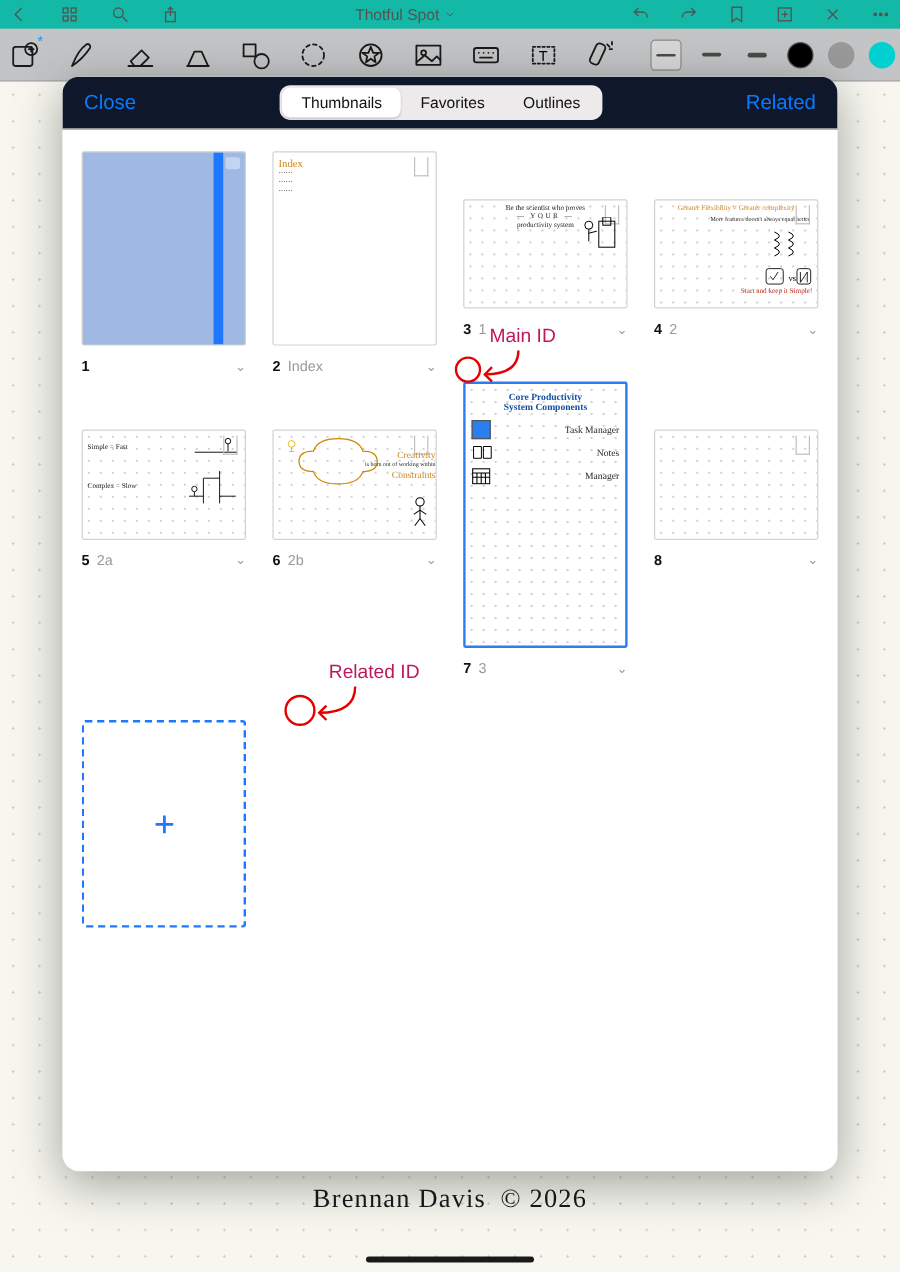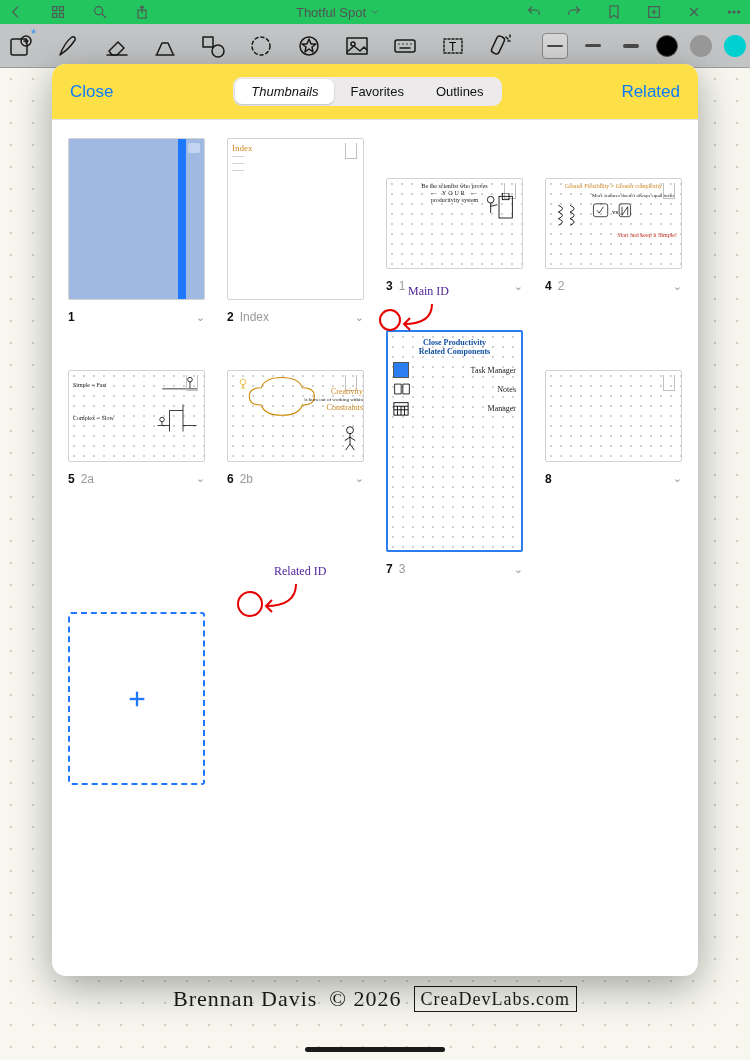--- a/index.html
+++ b/index.html
@@ -7,21 +7,21 @@
     font-family: -apple-system, BlinkMacSystemFont, "Segoe UI", Helvetica, Arial, sans-serif;
     width: 750px;
     height: 1060px;
     background: #b1b2b4;
     overflow: hidden;
     position: relative;
   }
   
   .menubar {
     height: 24px;
-    background: #22c55e;
+    background: #14b8a6;
     display: flex;
     align-items: center;
     padding: 0 8px;
     gap: 26px;
     color: #535355;
   }
   .menubar-left { display: flex; gap: 26px; align-items: center; }
   .menubar-center { flex: 1; display: flex; justify-content: center; align-items: center; gap: 4px; color: #535355; font-size: 13px; }
   .menubar-right { display: flex; gap: 24px; align-items: center; color: #535355;}
   .mb-icon { width: 16px; height: 16px; display:flex; align-items:center; justify-content:center; }
@@ -78,34 +78,34 @@
   .sheet {
     position:absolute;
     left:52px; right:52px; top:64px; bottom:84px;
     background:#fff;
     border-radius:14px;
     box-shadow: 0 10px 40px rgba(0,0,0,0.35);
     display:flex; flex-direction:column;
     overflow:hidden;
   }
   .sheet-header {
-    height:56px;
+    height:44px;
     border-bottom:1px solid #e2e2e2;
     display:flex; align-items:center; justify-content:space-between;
     padding:0 18px;
-    background:#fde047;
+    background:#0f172a;
   }
   .sheet-link { color:#0a7aff; font-size:17px; }
   .seg {
     display:flex; background:#eceaea; border-radius:9px; padding:2px;
   }
   .seg-item {
     padding:5px 16px; font-size:13px; color:#111; border-radius:7px;
   }
-  .seg-item.on { background:#fff; box-shadow:0 1px 2px rgba(0,0,0,.18);font-style:italic; }
+  .seg-item.on { background:#fff; box-shadow:0 1px 2px rgba(0,0,0,.18); }
 
   .sheet-body {
     flex:1; overflow:auto;
     padding:18px 16px;
   }
   .grid {
     display:grid;
     grid-template-columns: repeat(4, 1fr);
     column-gap: 22px;
     row-gap: 6px;
@@ -146,21 +146,21 @@
   .addpage {
     width:100%; aspect-ratio:135/170;
     border:2px dashed #1e78ff; border-radius:3px;
     display:flex; align-items:center; justify-content:center;
     color:#1e78ff;
     margin-top:30px;
   }
   .addpage svg { width:22px; height:22px; stroke:#1e78ff; stroke-width:2.5;}
 
   
-  .anno { position:absolute; color:#4c1d95; font-family:Liberation Serif, serif; font-size:12px; pointer-events:none;}
+  .anno { position:absolute; color:#be185d; font-family:Liberation Sans, sans-serif; font-size:16px; pointer-events:none;}
   .anno svg { overflow:visible; }
 
   
   .tiny { font-size:6px; line-height:1.2; padding:4px; font-family:"Comic Sans MS",cursive; color:#222;}
   .tiny .big { font-size:9px; }
   .tiny .accent { color:#d08820;}
   .tiny .red { color:#c03020;}
   .pcard { padding:6px 5px; font-family:"Comic Sans MS",cursive; font-size:8px; color:#222; text-align:center;}
   .pline { display:flex; align-items:center; gap:6px; justify-content:space-between; font-size:8px; margin:4px 0;}
   .pline .ic { width:16px;height:16px;border:1px solid #555;}
@@ -332,21 +332,20 @@
     <span class="color-dot color-black"></span>
     <span class="color-dot color-gray"></span>
     <span class="color-dot color-teal"></span>
   </div>
 </div>
 
 <div class="canvas">
   <div class="footer-credits">
     <span>Brennan Davis</span>
     <span>© 2026</span>
-    <span class="footer-box">CreaDevLabs.com</span>
   </div>
   <div class="home-indicator"></div>
 </div>
 
 <div class="sheet">
   <div class="sheet-header">
     <span class="sheet-link">Close</span>
     <div class="seg">
       <span class="seg-item on">Thumbnails</span>
       <span class="seg-item">Favorites</span>
@@ -403,21 +402,21 @@
           <span class="chev">⌄</span>
         </div>
       </div>
 
       <div class="cell">
         <div class="thumb landscape dotpaper">
           <div class="ribbon"></div>
           <div class="tiny">
             <div class="accent" style="text-align:center;font-size:6px">Greater Flexibility ≠ Greater complexity</div>
             <div style="font-size:5px;text-align:right;margin:3px 2px">More features doesn't always equal better</div>
-            <div style="display:flex;gap:2px;align-items:flex-start;margin-top:2px;">
+            <div style="display:flex;gap:2px;align-items:flex-end;margin-top:2px;flex-direction:column;">
               <svg width="40" height="30" viewBox="0 0 40 36" stroke="#000" fill="none">
                   <path d="M6 4 Q16 8 6 12 Q16 16 6 20 Q16 24 6 28"></path>
                   <path d="M20 4 Q30 8 20 12 Q30 16 20 20 Q30 24 20 28"></path>
                 </svg>
               <svg width="40" height="18" viewBox="0 0 56 24" stroke="#000" fill="none">
                   <rect x="2" y="2" width="20" height="18" rx="3"></rect>
                   <path d="M7 11 l3 4 l6 -9"></path>
                   <text x="28" y="16" font-size="10" stroke="none" fill="#000">vs</text>
                   <rect x="38" y="2" width="16" height="18" rx="3"></rect>
                   <path d="M42 6 v12 l8 -12 v12"></path>
@@ -496,22 +495,22 @@
         <div class="thumb-caption">
           <b>6</b>
           <span class="sec">2b</span>
           <span class="chev">⌄</span>
         </div>
       </div>
 
       <div class="cell">
         <div class="thumb tallblue dotpaper">
           <div class="pcard">
-            <div style="color:#1050a0;font-weight:bold;">Close Productivity</div>
-            <div style="color:#1050a0;font-weight:bold;margin-bottom:6px;">Related Components</div>
+            <div style="color:#1050a0;font-weight:bold;">Core Productivity</div>
+            <div style="color:#1050a0;font-weight:bold;margin-bottom:6px;">System Components</div>
             <div class="pline">
                 <span class="ic" style="background:#2a7ef0;"></span>
                 <span>Task Manager</span>
               </div>
             <div class="pline">
                 <svg width="18" height="14" viewBox="0 0 22 16" stroke="#000" fill="none">
                   <path d="M2 2 h8 v12 h-8z M12 2 h8 v12 h-8z"></path>
                 </svg>
                 <span>Notes</span>
               </div>

